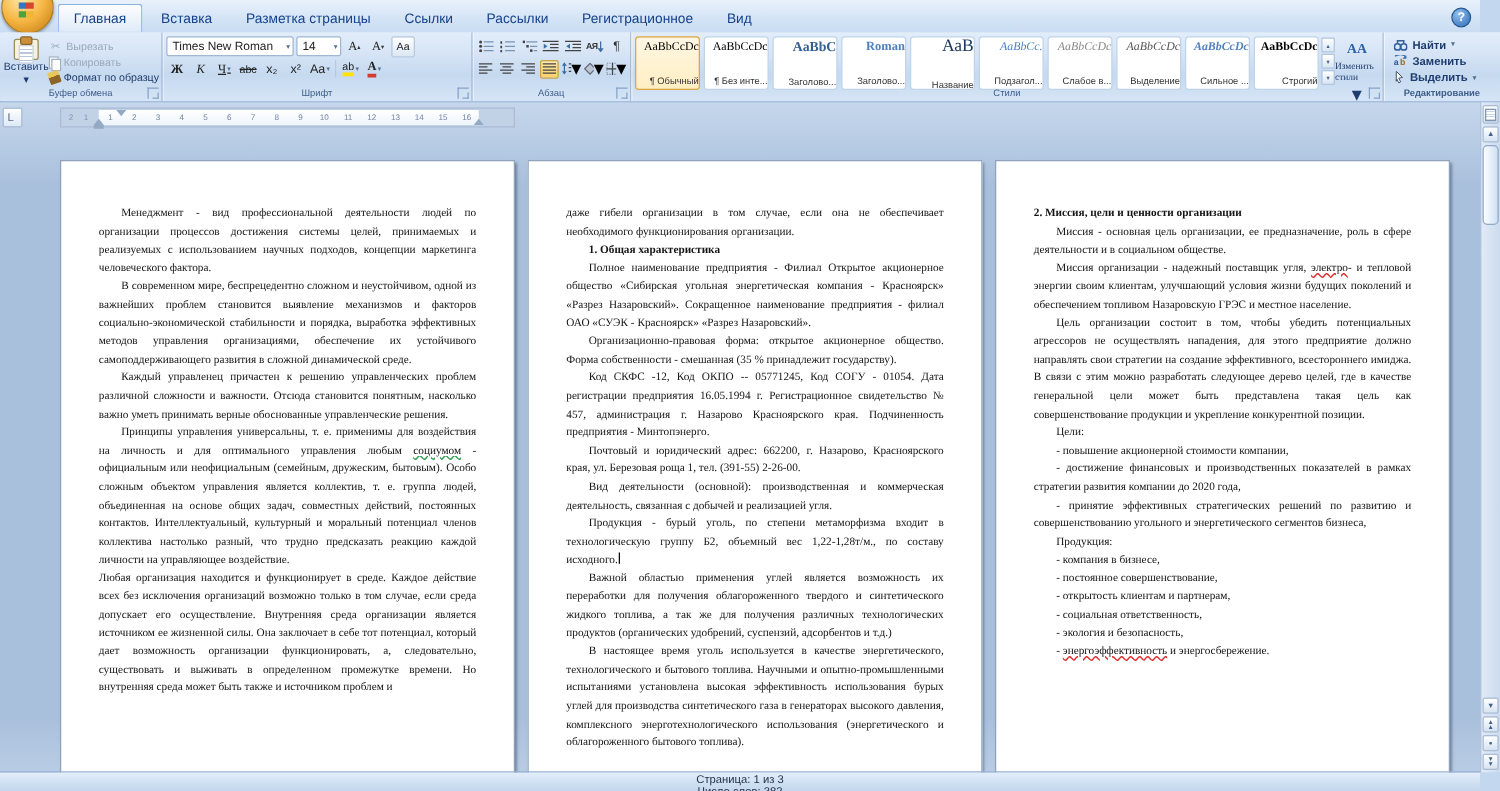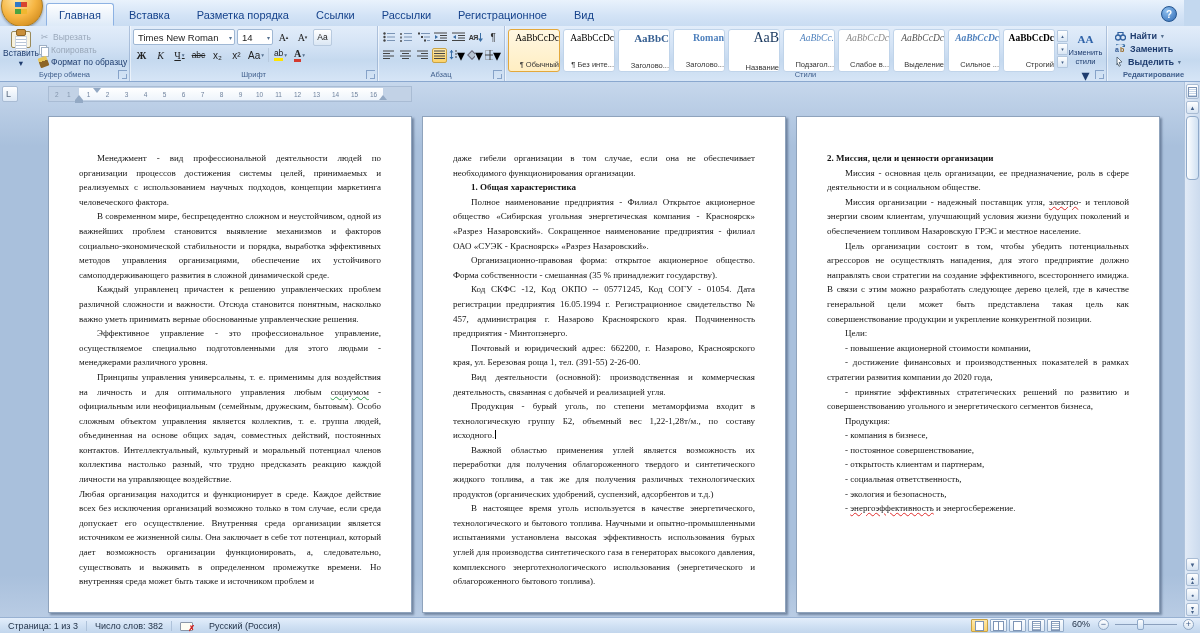--- a/index.html
+++ b/index.html
@@ -101,21 +101,21 @@
   .st-subtle .stprev{color:#8a8a8a;font-style:italic;}
   .st-emph .stprev{color:#555;font-style:italic;}
   .st-semph .stprev{color:#4f81bd;font-style:italic;font-weight:bold;}
   .st-strict .stprev{font-weight:bold;}
   .stscroll{width:11px;display:flex;flex-direction:column;gap:1px;padding:2px 0 0 2px;}
   .stscroll span{width:9px;height:12px;background:linear-gradient(#fff,#d9e6f4);border:1px solid #b3c7de;
        font-size:5px;color:#44618a;display:flex;align-items:center;justify-content:center;border-radius:1px;}
   .chstyles{width:54px;display:flex;flex-direction:column;align-items:center;padding-top:2px;color:#1e3c6e;}
   .aa-ic{font-family:"Liberation Serif",serif;color:#2e62a8;font-weight:bold;font-size:16px;line-height:15px;}
   .aa-ic span{font-size:11px;}
-  .chstyles .lbl{font-size:7.5px;text-align:center;line-height:8.5px;margin-top:2px;}
+  .chstyles .lbl{font-size:7.5px;line-height:8.5px;margin-top:2px;font-family:Liberation Serif, serif;}
 
   
   .grp-edit{flex:1;display:flex;flex-direction:column;gap:2px;padding-top:4px;padding-left:8px;}
   .ebtn{display:flex;align-items:center;gap:4px;font-size:9px;color:#1e3c6e;height:12px;}
   .ebtn .dd{font-size:5.5px;color:#55708f;}
 
   
   .doc{position:absolute;top:82px;left:0;right:0;bottom:15px;
        background:linear-gradient(180deg,#c6d7ec,#a9c0dc 12%,#a9c0dc 92%,#b9cce4);}
   .tabsel{position:absolute;top:4px;left:2px;width:16px;height:16px;font-size:9px;color:#5a6b80;
@@ -130,21 +130,21 @@
   .rmnum{position:absolute;top:0;bottom:0;display:flex;align-items:center;font-size:6.5px;color:#8496ad;}
   .marker{position:absolute;width:0;height:0;}
   .mk-first{left:44px;top:1px;border-left:4px solid transparent;border-right:4px solid transparent;
        border-top:5px solid #93a9c4;}
   .mk-left{left:26px;bottom:1px;border-left:4px solid transparent;border-right:4px solid transparent;
        border-bottom:5px solid #93a9c4;}
   .mk-box{position:absolute;left:26px;bottom:-2px;width:8px;height:3px;background:#93a9c4;}
   .mk-right{left:330px;bottom:1px;border-left:4px solid transparent;border-right:4px solid transparent;
        border-bottom:5px solid #93a9c4;}
 
-  .page{position:absolute;top:34px;width:364px;height:497px;background:#fff;
+  .page{position:absolute;top:46px;width:364px;height:497px;background:#fff;
        border:1px solid #8fa3bc;box-shadow:1.5px 2px 2px rgba(50,70,100,.5);
        box-sizing:border-box;padding:34px 30px 0 30px;overflow:hidden;}
   .para{margin:0;font-family:"Liberation Serif","DejaVu Serif",serif;font-size:9px;line-height:14.6px;
        text-align:justify;color:#151515;}
   .para.ind{text-indent:18px;}
   .para.b{font-weight:bold;text-align:left;}
   .sq-red{text-decoration:underline wavy #e02b2b 1px;text-underline-offset:1px;}
   .sq-green{text-decoration:underline wavy #2e9e4f 1px;text-underline-offset:1px;}
   .caret::after{content:"";display:inline-block;width:1px;height:9px;background:#000;
        margin-left:1px;vertical-align:-1px;}
@@ -159,23 +159,23 @@
   .vs-ruler i{width:7px;height:8px;border:1px solid #7d94b5;background:repeating-linear-gradient(#fff 0 1px,#c7d6e8 1px 2px);}
   .vs-up{top:19px;}
   .vs-thumb{position:absolute;left:1px;top:34px;width:13px;height:64px;border-radius:4px;
        background:linear-gradient(90deg,#fdfeff,#cfe0f2);border:1px solid #8fa9c9;box-sizing:border-box;}
   .vs-down{bottom:47px;}
   .vs-prev{bottom:32px;line-height:4px;flex-direction:column;}
   .vs-ball{bottom:17px;font-size:5px;}
   .vs-next{bottom:2px;line-height:4px;flex-direction:column;}
 
   
-  .status{position:absolute;left:0;right:0;bottom:0;height:15px;
+  .status{position:absolute;left:0;right:16px;bottom:0;height:15px;
        background:linear-gradient(#e4eefb,#cfe0f3 55%,#c2d6ec);border-top:1px solid #98b1d2;
-       display:flex;align-items:center;font-size:9px;color:#1f2f45;}
+       display:flex;align-items:center;font-size:9px;color:#1f2f45;flex-direction:column;}
   .st-item{padding:0 8px;height:100%;display:flex;align-items:center;gap:4px;white-space:nowrap;}
   .st-sep{width:1px;height:10px;background:#aec2da;}
   .proof{position:relative;width:13px;height:10px;}
   .proof::before{content:"";position:absolute;left:0;top:1px;width:11px;height:7px;background:#fdfdf4;
        border:1px solid #8a97a8;border-radius:1px;}
   .proof::after{content:"✗";position:absolute;right:-2px;bottom:-2px;color:#d11f1f;font-size:8px;font-weight:bold;}
   .st-right{margin-left:auto;display:flex;align-items:flex-start;gap:2px;padding-right:6px;}
   .vbtn{width:17px;height:13px;background:linear-gradient(#fbfdff,#dce8f5);border:1px solid #94acc9;
        box-sizing:border-box;border-radius:1px;display:flex;align-items:center;justify-content:center;}
   .vbtn.active{background:linear-gradient(#ffe9ab,#fcd269);border-color:#c9a345;}
@@ -197,21 +197,21 @@
 <div class="app">
 
   <div class="tabrow">
     <div class="orb"></div>
     <div class="tabs">
 
         <div class="tab active">Главная</div>
 
         <div class="tab">Вставка</div>
 
-        <div class="tab">Разметка порядка</div>
+        <div class="tab">Разметка страницы</div>
 
         <div class="tab">Ссылки</div>
 
         <div class="tab">Рассылки</div>
 
         <div class="tab">Регистрационное</div>
 
         <div class="tab">Вид</div>
       </div>
     <div class="help">?</div>
@@ -515,21 +515,20 @@
       <span class="marker mk-left"></span>
       <span class="mk-box"></span>
       <span class="marker mk-right"></span>
     </div>
 
     <div class="page" style="left:48px">
 
     <p class="para ind">Менеджмент - вид профессиональной деятельности людей по организации процессов достижения системы целей, принимаемых и реализуемых с использованием научных подходов, концепции маркетинга человеческого фактора.</p>
         <p class="para ind">В современном мире, беспрецедентно сложном и неустойчивом, одной из важнейших проблем становится выявление механизмов и факторов социально-экономической стабильности и порядка, выработка эффективных методов управления организациями, обеспечение их устойчивого самоподдерживающего развития в сложной динамической среде.</p>
         <p class="para ind">Каждый управленец причастен к решению управленческих проблем различной сложности и важности. Отсюда становится понятным, насколько важно уметь принимать верные обоснованные управленческие решения.</p>
-        <p class="para ind">Эффективное управление - это профессиональное управление, осуществляемое специально подготовленными для этого людьми - менеджерами различного уровня.</p>
         <p class="para ind">Принципы управления универсальны, т. е. применимы для воздействия на личность и для оптимального управления любым <span class="sq-green">социумом</span> - официальным или неофициальным (семейным, дружеским, бытовым). Особо сложным объектом управления является коллектив, т. е. группа людей, объединенная на основе общих задач, совместных действий, постоянных контактов. Интеллектуальный, культурный и моральный потенциал членов коллектива настолько разный, что трудно предсказать реакцию каждой личности на управляющее воздействие.</p>
         <p class="para">Любая организация находится и функционирует в среде. Каждое действие всех без исключения организаций возможно только в том случае, если среда допускает его осуществление. Внутренняя среда организации является источником ее жизненной силы. Она заключает в себе тот потенциал, который дает возможность организации функционировать, а, следовательно, существовать и выживать в определенном промежутке времени. Но внутренняя среда может быть также и источником проблем и</p>
       </div>
     <div class="page" style="left:422px">
 
     <p class="para">даже гибели организации в том случае, если она не обеспечивает необходимого функционирования организации.</p>
         <p class="para b ind">1. Общая характеристика</p>
         <p class="para ind">Полное наименование предприятия - Филиал Открытое акционерное общество «Сибирская угольная энергетическая компания - Красноярск» «Разрез Назаровский». Сокращенное наименование предприятия - филиал ОАО «СУЭК - Красноярск» «Разрез Назаровский».</p>
         <p class="para ind">Организационно-правовая форма: открытое акционерное общество. Форма собственности - смешанная (35 % принадлежит государству).</p>
         <p class="para ind">Код СКФС -12, Код ОКПО -- 05771245, Код СОГУ - 01054. Дата регистрации предприятия 16.05.1994 г. Регистрационное свидетельство № 457, администрация г. Назарово Красноярского края. Подчиненность предприятия - Минтопэнерго.</p>

